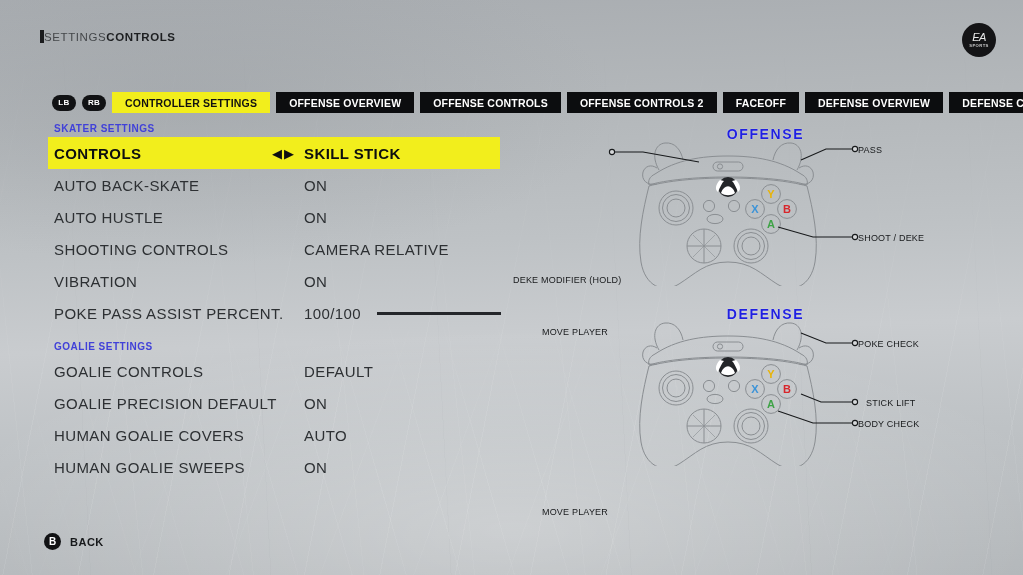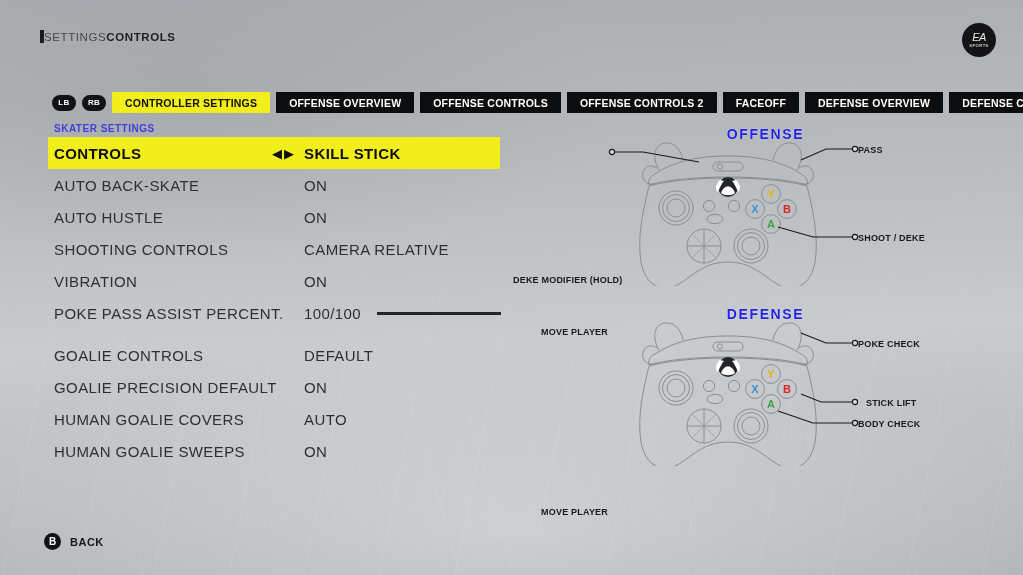--- a/index.html
+++ b/index.html
@@ -71,21 +71,21 @@
   .row-gap { height:10px; }
 
   
   .diagram { position:absolute; }
   .diagram .title {
     position:absolute; left:0; right:0; text-align:center; top:0;
     color:#2020e0; font-size:14px; font-weight:800; letter-spacing:1.6px;
     text-shadow:0 0 1px rgba(255,255,255,.9);
   }
   .lbl {
-    position:absolute; font-size:9px; font-weight:700; color:#17191b; letter-spacing:.2px; white-space:nowrap;
+    position:absolute; font-size:9px; font-weight:400; color:#17191b; letter-spacing:.2px; white-space:nowrap;
   }
   .lbl.right { text-align:right; }
 
   
   #footer { position:absolute; left:44px; bottom:25px; display:flex; align-items:center; gap:9px; }
   #footer .btn-b {
     width:17px; height:17px; border-radius:50%; background:#111214; color:#fff;
     font-size:10px; font-weight:700; display:flex; align-items:center; justify-content:center;
   }
   #footer .txt { font-size:11px; font-weight:700; color:#16181a; letter-spacing:.5px; }
@@ -160,20 +160,21 @@
       </div>
       <div class="row">
         <div class="label">POKE PASS ASSIST PERCENT.</div>
         <div class="value">
           <span>100/100</span>
           <div class="slider" style="width: 124px;"></div>
         </div>
       </div>
     </div>
   <div class="row-gap"></div>
+  <div class="sec-head">GOALIE SETTINGS</div>
   <div id="goalie-rows">
       <div class="row">
         <div class="label">GOALIE CONTROLS</div>
         <div class="value">
           <span>DEFAULT</span>
         </div>
       </div>
       <div class="row">
         <div class="label">GOALIE PRECISION DEFAULT</div>
         <div class="value">

